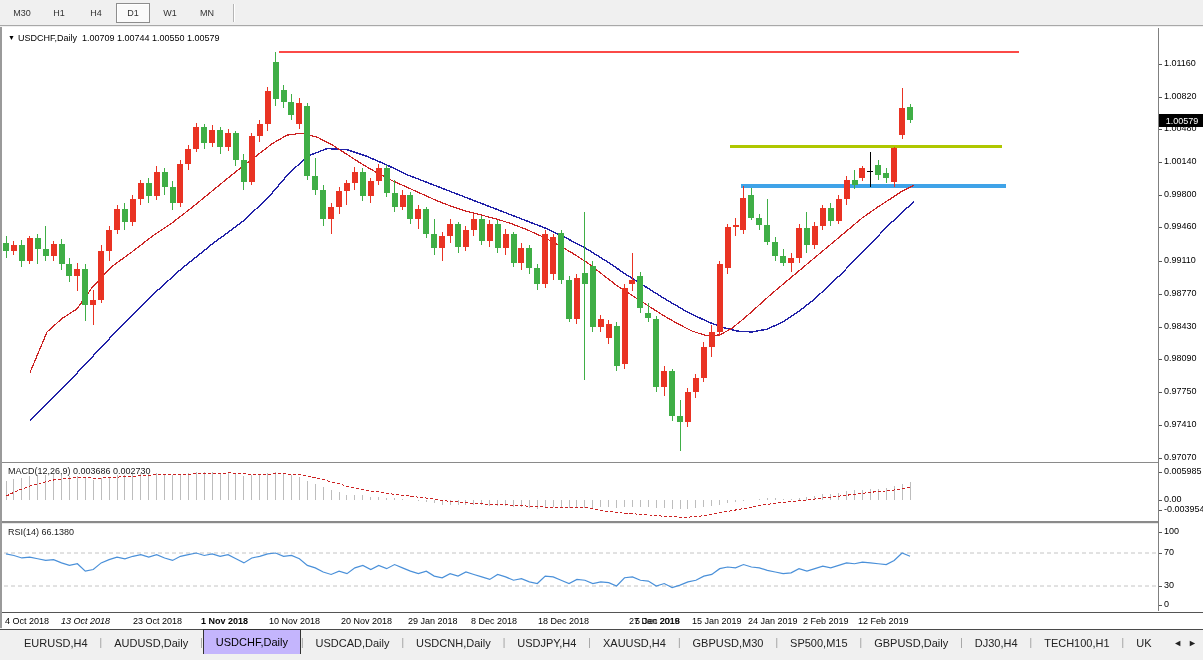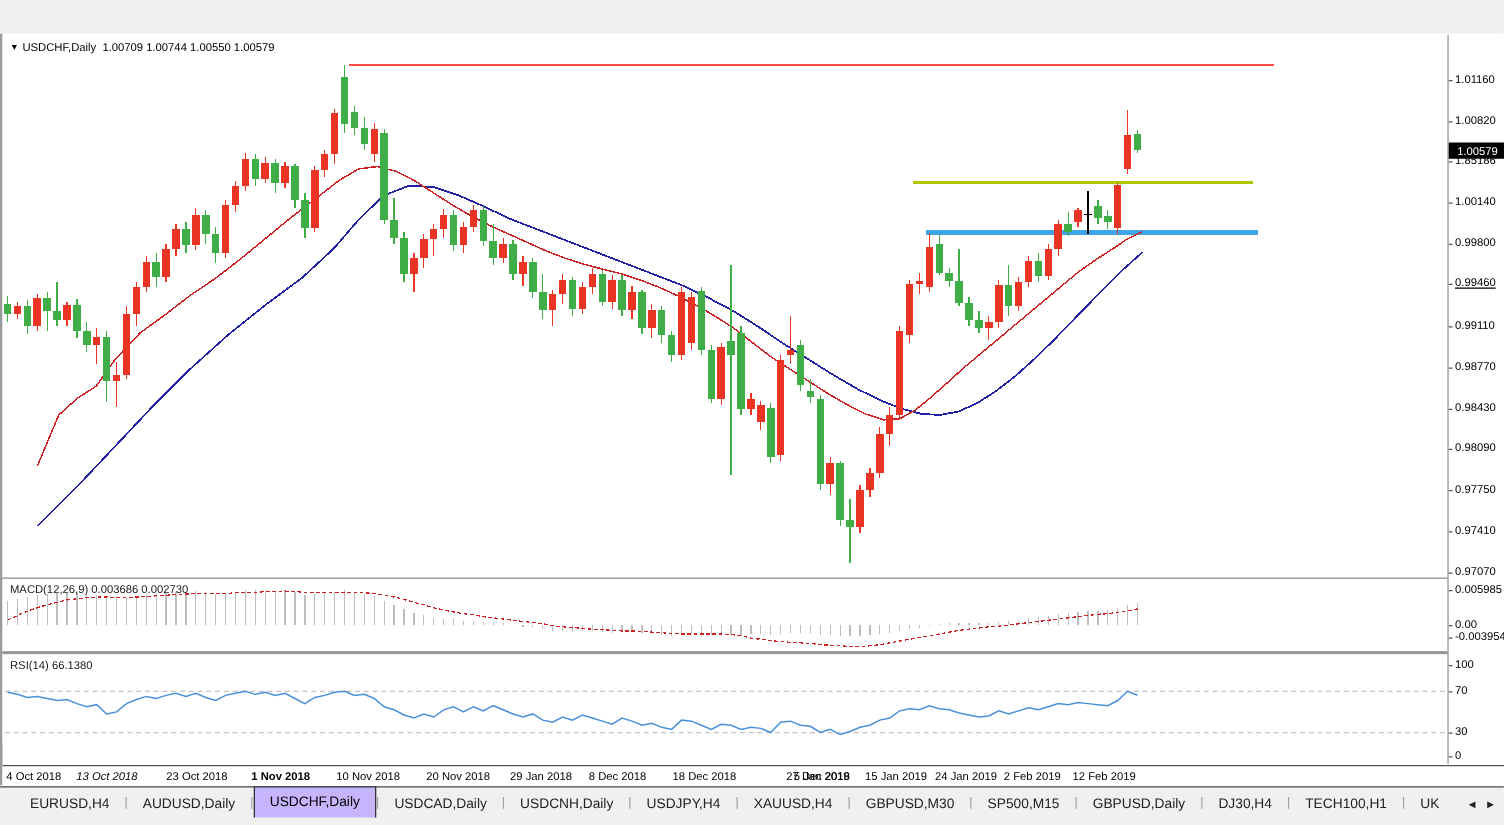--- a/index.html
+++ b/index.html
@@ -37,20 +37,29 @@
   .tab.active{background:#c4b5fd;border:1px solid #333;border-bottom:none;position:relative;top:-1px;color:#000;text-align:right;}
   .tabdiv{display:flex;align-items:center;color:#999;font-size:10px;}
   #tab-scroll{margin-left:auto;display:flex;align-items:center;gap:6px;padding-right:6px;font-size:9px;color:#222;}
   #bottomstrip{position:absolute;left:0;top:655px;width:1203px;height:5px;background:#f0f0f0;}
   svg{position:absolute;left:0;top:0;}
 </style>
 </head>
 <body>
 
 <div id="app">
+  <div id="toolbar">
+      <div class="tfbtn">M30</div>
+      <div class="tfbtn">H1</div>
+      <div class="tfbtn">H4</div>
+      <div class="tfbtn active">D1</div>
+      <div class="tfbtn">W1</div>
+      <div class="tfbtn">MN</div>
+      <div class="tb-sep"></div>
+    </div>
 
   <div id="chartwin">
     <div id="main-panel" class="panel">
       <svg id="svg-main" width="1156" height="434" shape-rendering="crispEdges">
           <line x1="277" x2="1017" y1="24.021080000000644" y2="24.021080000000644" stroke="#FB4A47" stroke-width="2"></line>
           <line x1="728" x2="1000" y1="118.03156000000143" y2="118.03156000000143" stroke="#AFC700" stroke-width="3"></line>
           <line x1="739" x2="1004" y1="157.99084000000067" y2="157.99084000000067" stroke="#3FA3E8" stroke-width="4"></line>
           <path d="M28 392.8240000000003 L60 360.9724000000006 L90 329.1208000000009 L120 297.2692000000001 L150 267.3480000000002 L180 240.32240000000104 L210 216.19240000000048 L240 193.99280000000078 L265 170.82800000000015 L285 147.66320000000053 L305 128.3592000000005 L325 120.63760000000137 L345 121.60280000000125 L365 128.3592000000005 L385 137.04599999999954 L405 146.69800000000063 L425 154.41960000000086 L445 162.14120000000003 L465 169.86280000000022 L485 177.58440000000047 L505 185.30600000000067 L525 193.02760000000092 L545 200.74920000000003 L565 210.40120000000007 L585 221.018400000001 L605 233.5660000000007 L625 247.07880000000029 L645 259.62640000000107 L665 272.1740000000008 L685 283.75640000000055 L705 293.40840000000054 L720 299.199600000001 L735 303.0604000000005 L750 304.02560000000045 L765 301.13000000000073 L780 294.3736000000004 L795 284.7216000000004 L810 273.13920000000064 L825 259.62640000000107 L840 245.1484000000005 L855 229.70520000000005 L870 214.26200000000068 L885 198.81880000000024 L898 186.2712000000006 L912 173.72360000000089" fill="none" stroke="#2121A8" stroke-width="1.4"></path>
           <path d="M28 344.56400000000025 L45 304.02560000000045 L60 290.5128000000009 L75 280.86080000000084 L90 259.62640000000107 L110 238.39200000000017 L130 223.91400000000073 L150 208.47080000000028 L170 194.95800000000065 L190 179.51480000000026 L210 163.10640000000097 L230 146.69800000000063 L250 131.25480000000022 L270 115.81159999999976 L285 107.1248000000007 L300 105.19440000000093 L315 109.0552000000005 L330 116.77679999999965 L345 126.42880000000072 L360 136.08079999999967 L375 144.76760000000087 L390 152.48919999999998 L405 159.2456000000003 L420 166.00200000000063 L435 172.75840000000096 L450 178.54960000000034 L465 183.37560000000087 L480 187.23640000000046 L495 191.09720000000004 L510 195.92320000000058 L525 201.71440000000104 L540 208.47080000000028 L555 216.19240000000048 L570 224.8792000000006 L585 234.53120000000058 L600 246.11360000000042 L615 257.6960000000002 L630 267.3480000000002 L645 277.0000000000002 L660 286.6520000000002 L675 295.33880000000033 L690 303.0604000000005 L705 307.88640000000004 L718 306.9212000000001 L730 300.16480000000087 L742 290.5128000000009 L755 278.9304 L770 265.41760000000045 L785 252.87000000000074 L800 240.32240000000104 L815 227.77480000000025 L830 215.2272000000006 L845 202.6796000000009 L860 190.13200000000012 L875 179.51480000000026 L890 169.86280000000022 L900 163.10640000000097 L912 157.31520000000054" fill="none" stroke="#CC2222" stroke-width="1.2"></path>
           <g>
@@ -646,27 +655,27 @@
           <path d="M4 29.825 L11.93 31.475 L19.86 33.95 L27.79 33.125 L35.72 34.775 L43.65 36.425 L51.58 35.6 L59.51 38.9 L67.44 41.375 L75.37 39.725 L83.3 47.15 L91.22999999999999 45.5 L99.16 38.9 L107.09 35.6 L115.02 33.125 L122.94999999999999 34.775 L130.88 32.3 L138.81 30.65 L146.74 33.125 L154.67 30.65 L162.6 33.95 L170.53 36.425 L178.45999999999998 32.3 L186.39 30.65 L194.32 29 L202.25 31.475 L210.18 29.825 L218.10999999999999 32.3 L226.04 30.65 L233.97 34.775 L241.89999999999998 38.9 L249.82999999999998 33.95 L257.76 32.3 L265.69 29.825 L273.62 29 L281.55 32.3 L289.48 31.475 L297.40999999999997 34.775 L305.34 41.375 L313.27 43.85 L321.2 47.974999999999994 L329.13 50.45 L337.06 47.15 L344.99 49.625 L352.91999999999996 43.85 L360.84999999999997 41.375 L368.78 45.5 L376.71 41.375 L384.64 44.675 L392.57 40.55 L400.5 43.85 L408.43 47.15 L416.36 49.625 L424.28999999999996 47.15 L432.21999999999997 52.099999999999994 L440.15 53.75 L448.08 49.625 L456.01 52.099999999999994 L463.94 47.974999999999994 L471.87 50.45 L479.79999999999995 52.925 L487.72999999999996 55.4 L495.65999999999997 50.45 L503.59 52.925 L511.52 56.224999999999994 L519.4499999999999 54.575 L527.38 57.875 L535.31 59.525 L543.24 52.099999999999994 L551.17 52.925 L559.1 56.224999999999994 L567.03 59.525 L574.96 55.4 L582.89 56.224999999999994 L590.8199999999999 59.525 L598.75 57.875 L606.68 58.7 L614.61 62 L622.54 53.75 L630.47 52.925 L638.4 56.224999999999994 L646.3299999999999 57.05 L654.26 62 L662.1899999999999 59.525 L670.12 63.65 L678.05 61.175 L685.98 57.875 L693.91 56.224999999999994 L701.8399999999999 52.099999999999994 L709.77 50.45 L717.6999999999999 44.675 L725.63 43.025 L733.56 43.85 L741.49 40.55 L749.42 43.025 L757.35 43.85 L765.28 46.325 L773.2099999999999 47.974999999999994 L781.14 49.625 L789.0699999999999 48.8 L797 44.675 L804.93 47.15 L812.86 44.675 L820.79 42.2 L828.72 43.85 L836.65 41.375 L844.5799999999999 38.9 L852.51 39.725 L860.4399999999999 38.075 L868.37 38.9 L876.3 39.725 L884.23 40.55 L892.16 36.425 L900.0899999999999 29 L908.02 32.1845" fill="none" stroke="#4A90D9" stroke-width="1.2"></path>
         </svg>
       <div class="ind-label">RSI(14) 66.1380</div>
     </div>
     <div id="vaxis-line"></div>
     <div id="right-axis">
         <div class="axlab" style="top: 30px;">1.01160</div>
         <div class="tick" style="top: 36px;"></div>
         <div class="axlab" style="top: 63px;">1.00820</div>
         <div class="tick" style="top: 69px;"></div>
-        <div class="axlab" style="top: 95px;">1.85186</div>
+        <div class="axlab" style="top: 95px;">1.00480</div>
         <div class="tick" style="top: 101px;"></div>
         <div class="axlab" style="top: 128px;">1.00140</div>
         <div class="tick" style="top: 134px;"></div>
         <div class="axlab" style="top: 161px;">0.99800</div>
         <div class="tick" style="top: 167px;"></div>
-        <div class="axlab" style="top: 193px; text-decoration: underline;">0.99460</div>
+        <div class="axlab" style="top: 193px;">0.99460</div>
         <div class="tick" style="top: 199px;"></div>
         <div class="axlab" style="top: 227px;">0.99110</div>
         <div class="tick" style="top: 233px;"></div>
         <div class="axlab" style="top: 260px;">0.98770</div>
         <div class="tick" style="top: 266px;"></div>
         <div class="axlab" style="top: 293px;">0.98430</div>
         <div class="tick" style="top: 299px;"></div>
         <div class="axlab" style="top: 325px;">0.98090</div>
         <div class="tick" style="top: 331px;"></div>
         <div class="axlab" style="top: 358px;">0.97750</div>

